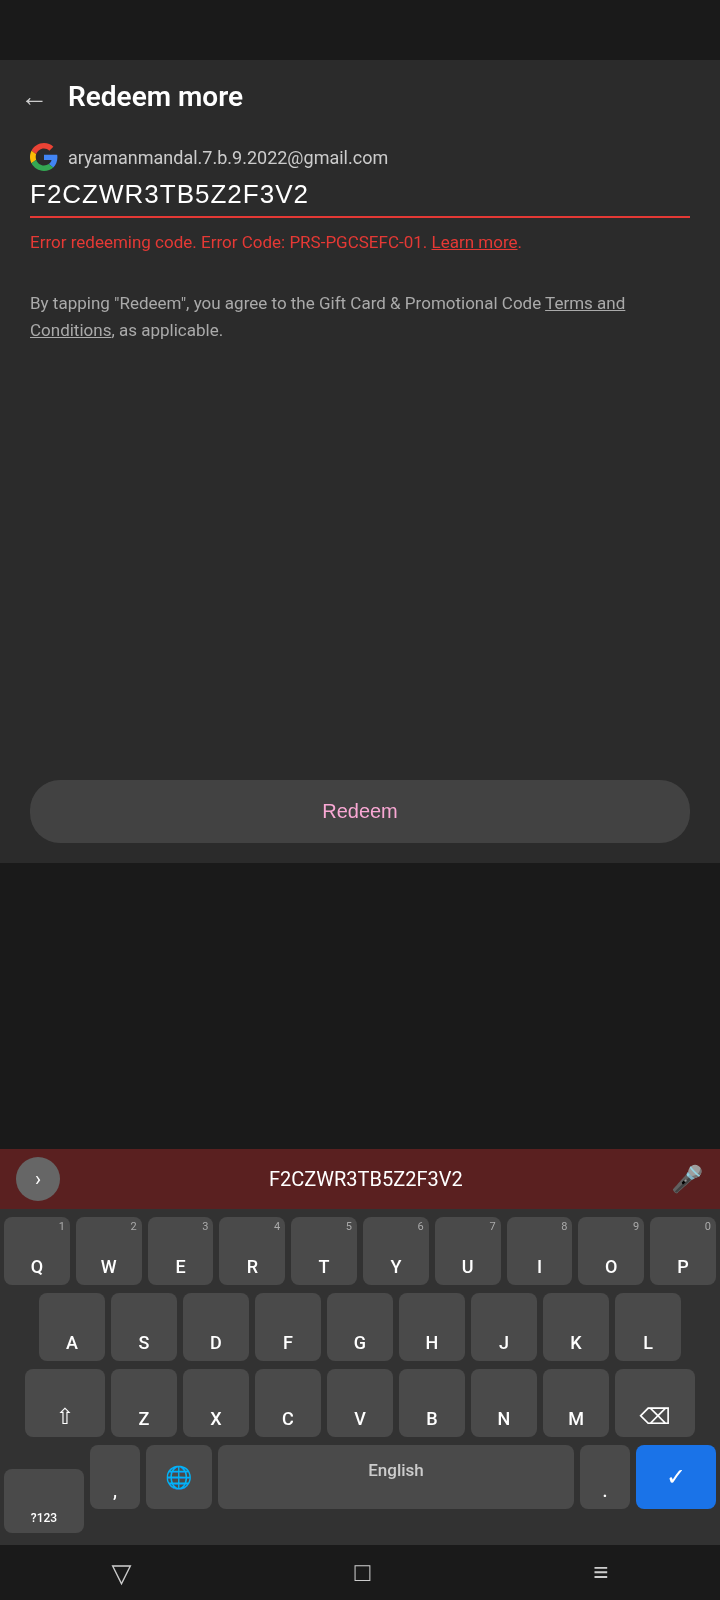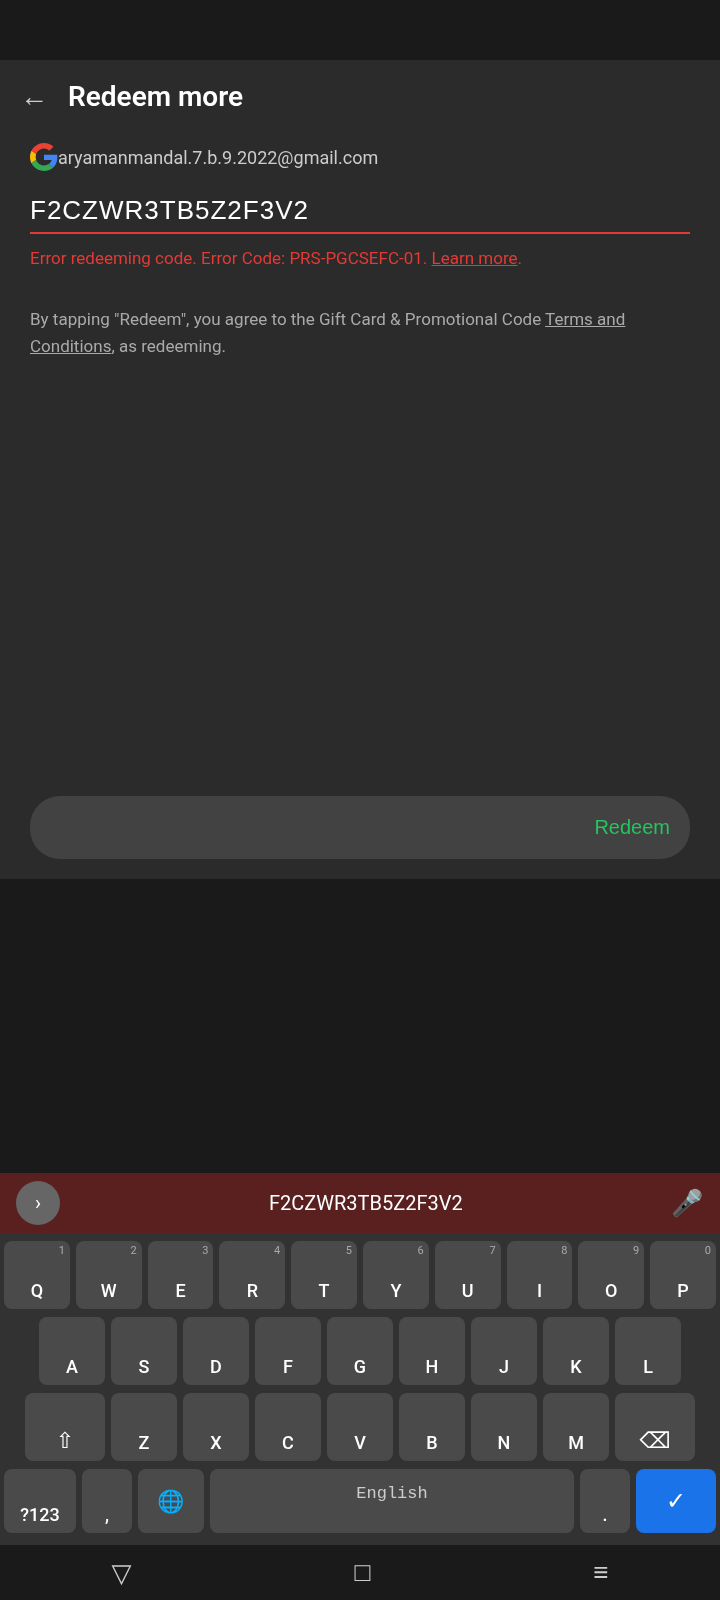--- a/index.html
+++ b/index.html
@@ -48,21 +48,22 @@
     
     .main-content {
       background: #2b2b2b;
       padding: 10px 30px 30px 30px;
     }
 
     
     .account-row {
       display: flex;
       align-items: center;
-      margin-bottom: 24px;
+      gap: 10px;
+      margin-bottom: 8px;
     }
 
     .google-logo {
       width: 28px;
       height: 28px;
       flex-shrink: 0;
     }
 
     .account-email {
       font-size: 18px;
@@ -123,25 +124,25 @@
     .redeem-button-wrapper {
       background: #2b2b2b;
       padding: 16px 30px 20px 30px;
     }
 
     .redeem-button {
       width: 100%;
       background: #424242;
       border: none;
       border-radius: 30px;
-      color: #22c55e;
+      color: #f9a8d4;
       font-size: 20px;
       padding: 20px;
       cursor: pointer;
-      text-align: right;
+      text-align: center;
     }
 
     
     .keyboard {
       background: #323232;
       width: 720px;
       position: absolute;
       bottom: 55px;
       left: 0;
     }
@@ -246,39 +247,39 @@
     .key-row-3 .key-backspace {
       width: 80px;
     }
 
     
     .key-row-4 .key {
       height: 64px;
     }
 
     .key-row-4 .key-123 {
-      width: 72px;
-      font-size: 18px;
+      width: 80px;
+      font-size: 12px;
+      margin-top: 24px;
     }
 
     .key-row-4 .key-comma {
       width: 50px;
     }
 
     .key-row-4 .key-globe {
       width: 66px;
     }
 
     .key-row-4 .key-space {
       flex: 1;
       font-size: 17px;
       color: #cccccc;
       justify-content: center;
       padding-bottom: 15px;
-      font-family: Liberation Mono, monospace;
     }
 
     .key-row-4 .key-period {
       width: 50px;
     }
 
     .key-row-4 .key-enter {
       width: 80px;
       background: #1a73e8;
     }
@@ -327,21 +328,21 @@
 
   <div class="code-input-wrapper">
     <input class="code-input" type="text" value="F2CZWR3TB5Z2F3V2" style="">
   </div>
 
   <div class="error-message">
     <span>Error redeeming code. Error Code: PRS-PGCSEFC-01.</span> <a>Learn more</a>.
   </div>
 
   <div class="terms-text">
-    <span>By tapping "Redeem", you agree to the Gift Card &amp; Promotional Code </span><a>Terms and Conditions</a><span>, as redeeming.</span>
+    <span>By tapping "Redeem", you agree to the Gift Card &amp; Promotional Code </span><a>Terms and Conditions</a><span>, as applicable.</span>
   </div>
 </div>
 
 <div class="spacer"></div>
 
 <div class="redeem-button-wrapper">
   <button class="redeem-button">Redeem</button>
 </div>
 
 <div class="keyboard">

